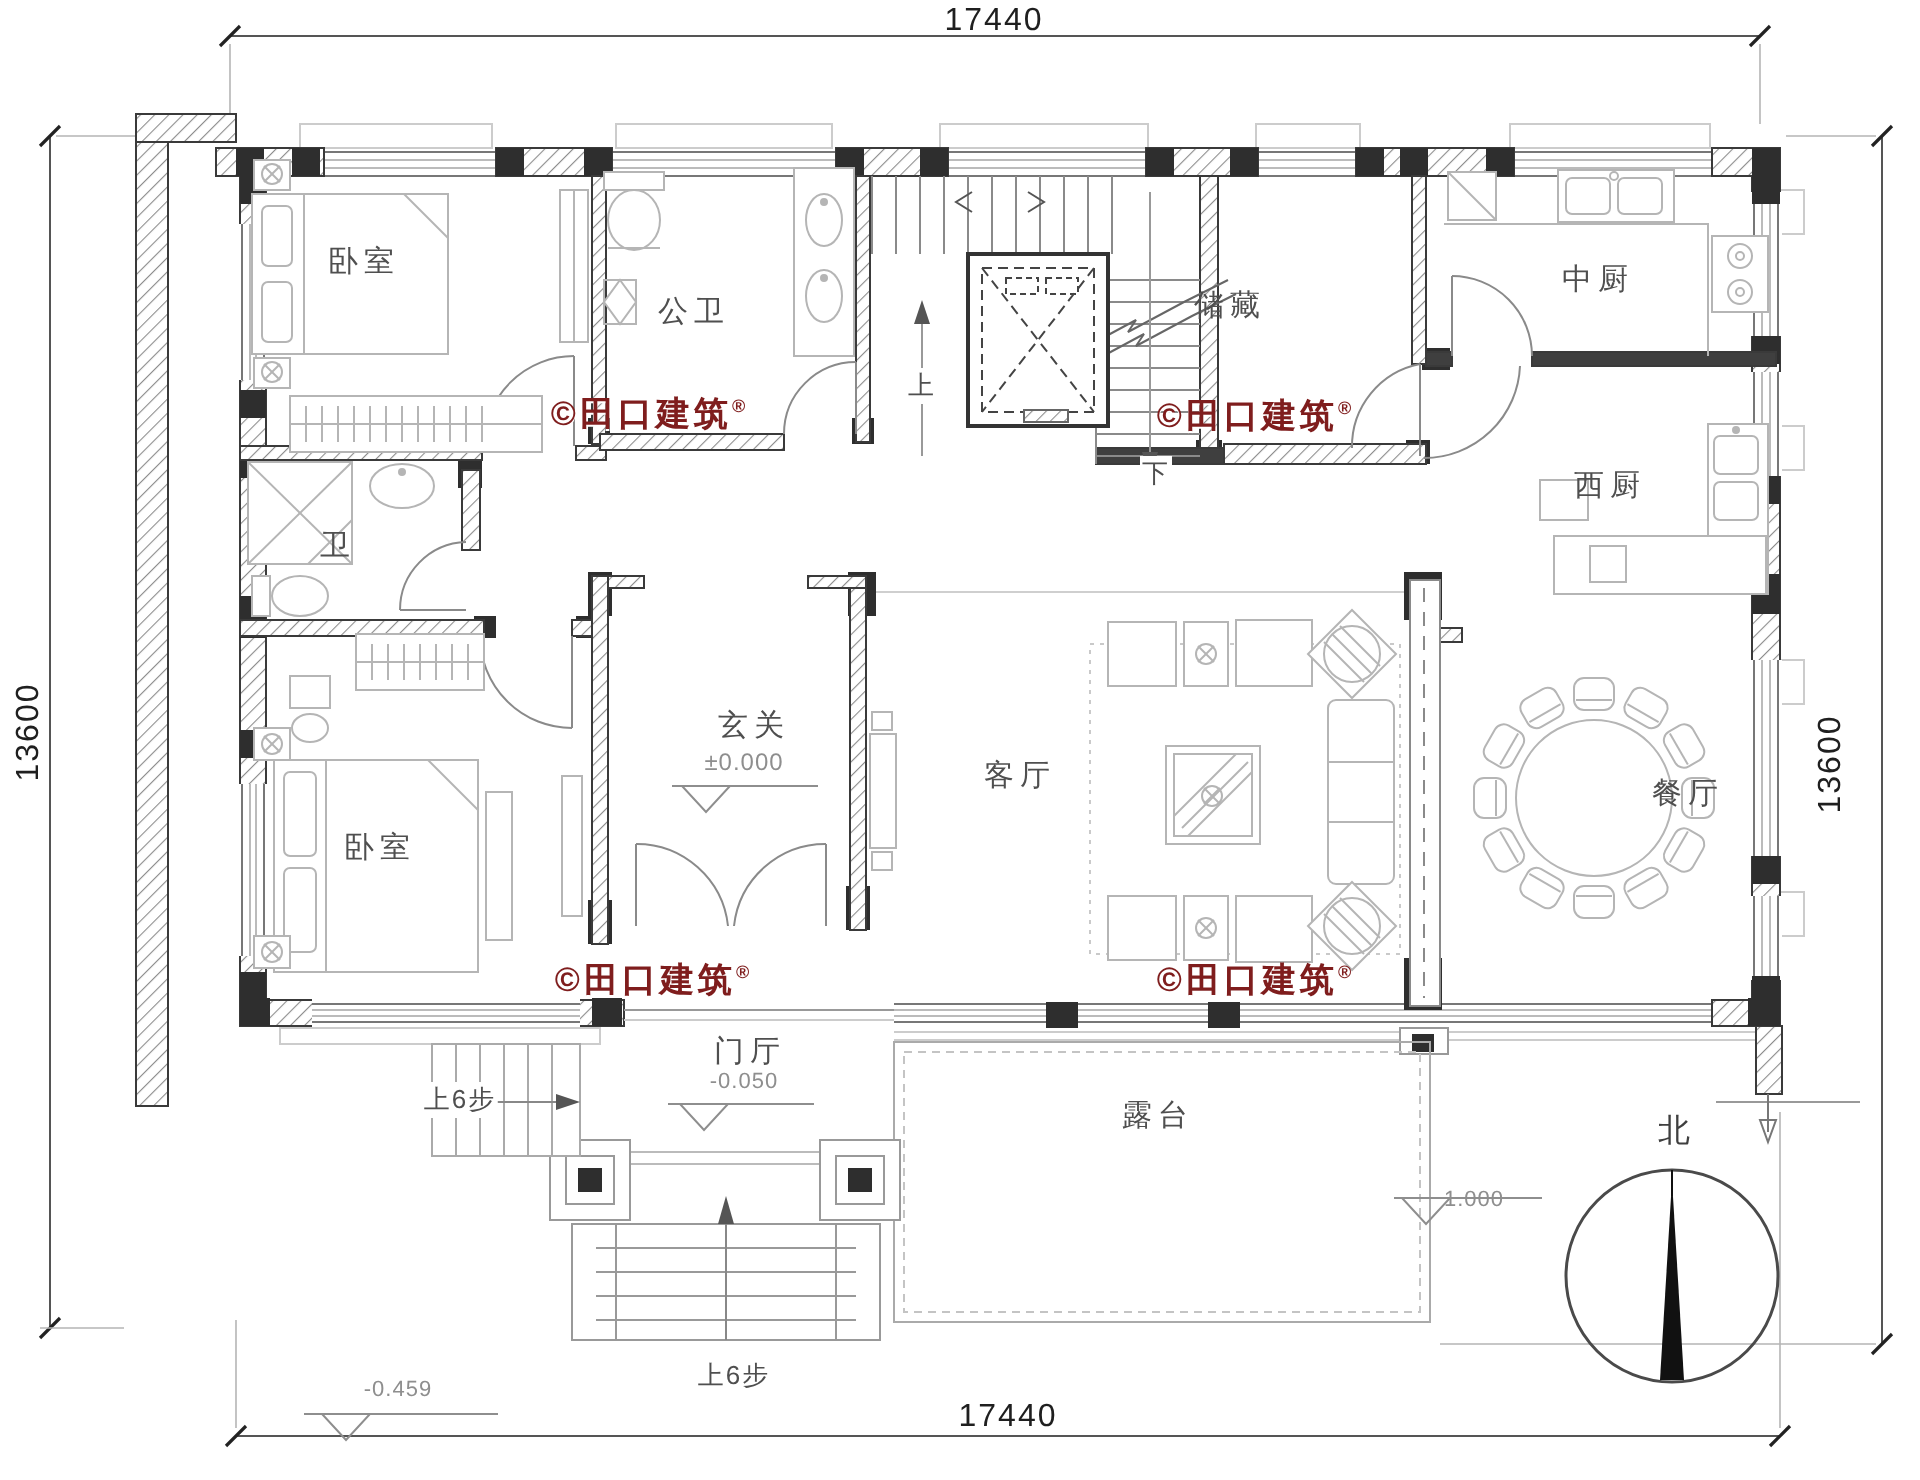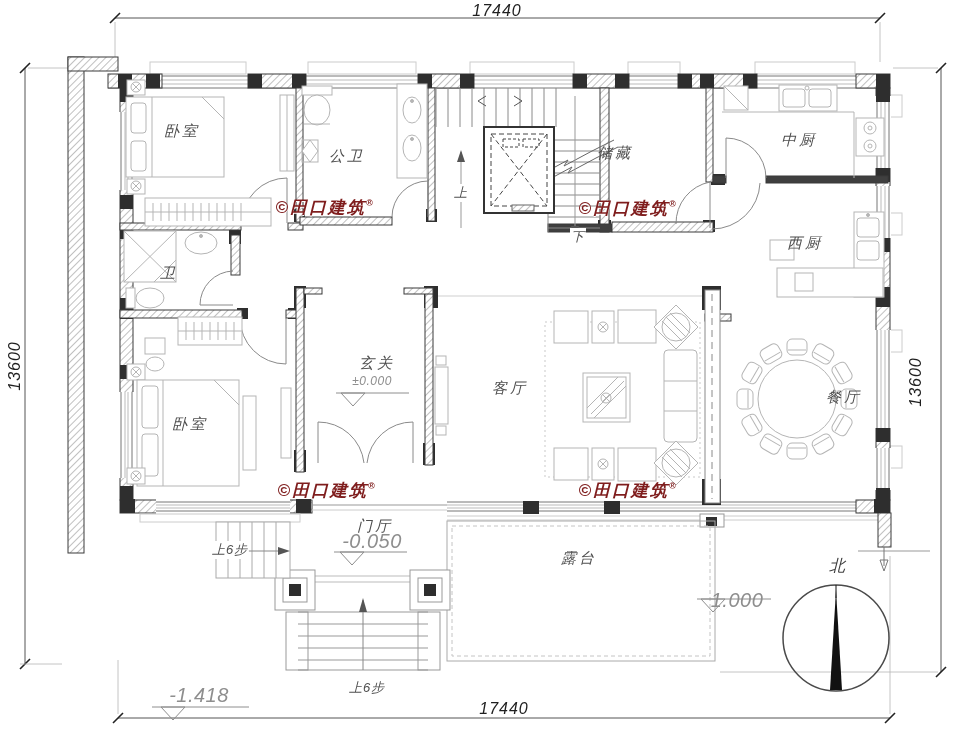--- a/index.html
+++ b/index.html
@@ -1,26 +1,26 @@
 <!DOCTYPE html>
 <html><head>
 <meta charset="utf-8">
 <style>
   html,body{margin:0;padding:0;background:#fff;}
   .canvas{position:relative;width:960px;height:740px;background:#fff;overflow:hidden;
-          font-family:"Liberation Sans","DejaVu Sans",sans-serif;font-style:italic;}
+          font-family:"Liberation Sans","DejaVu Sans",sans-serif;}
   .canvas svg{position:absolute;left:0;top:0;}
   .lbl{position:absolute;transform:translate(-50%,-50%);white-space:nowrap;color:#4f4f4f;
        font-size:15px;letter-spacing:3px;}
   .lbl.small{font-size:13px;letter-spacing:1px;}
   .lbl.bg{background:#fff;padding:0 1px;}
   .dim{position:absolute;transform:translate(-50%,-50%);color:#1f1f1f;font-size:16px;
        letter-spacing:1px;white-space:nowrap;}
   .dim.rot{transform:translate(-50%,-50%) rotate(-90deg);}
-  .level{position:absolute;transform:translate(-50%,-50%);color:#8e8e8e;font-size:20px;
+  .level{position:absolute;transform:translate(-50%,-50%);color:#8e8e8e;font-size:11px;
          letter-spacing:0.5px;white-space:nowrap;}
   .level.big{font-size:12px;}
   .wm{position:absolute;transform:translate(-50%,-50%);color:#7f1d1d;font-size:17px;
       font-weight:bold;letter-spacing:2px;white-space:nowrap;text-shadow:0 1px 0 #fff;}
   .wm sup{font-size:9px;}
   .north{position:absolute;transform:translate(-50%,-50%);color:#3f3f3f;font-size:16px;}
 </style>
 </head>
 <body>
 
@@ -551,21 +551,21 @@
 <div class="lbl" style="left:169px;top:273px">卫</div>
 <div class="lbl" style="left:190px;top:424px">卧室</div>
 <div class="lbl" style="left:377px;top:363px">玄关</div>
 <div class="lbl" style="left:510px;top:388px">客厅</div>
 <div class="lbl" style="left:844px;top:397px">餐厅</div>
 <div class="lbl" style="left:375px;top:526px">门厅</div>
 <div class="lbl" style="left:579px;top:558px">露台</div>
 
 <div class="level big" style="left:372px;top:381px">±0.000</div>
 <div class="level" style="left:372px;top:541px">-0.050</div>
-<div class="level" style="left:199px;top:695px">-1.418</div>
+<div class="level" style="left:199px;top:695px">-0.459</div>
 <div class="level" style="left:737px;top:600px">1.000</div>
 
 <div class="lbl small bg" style="left:461px;top:193px">上</div>
 <div class="lbl small bg" style="left:578px;top:237px">下</div>
 <div class="lbl small bg" style="left:230px;top:550px">上6步</div>
 <div class="lbl small bg" style="left:367px;top:688px">上6步</div>
 
 <div class="north" style="left:837px;top:566px">北</div>
 
 <div class="wm" style="left:325px;top:207px"><span>©田口建筑</span><sup>®</sup></div>

